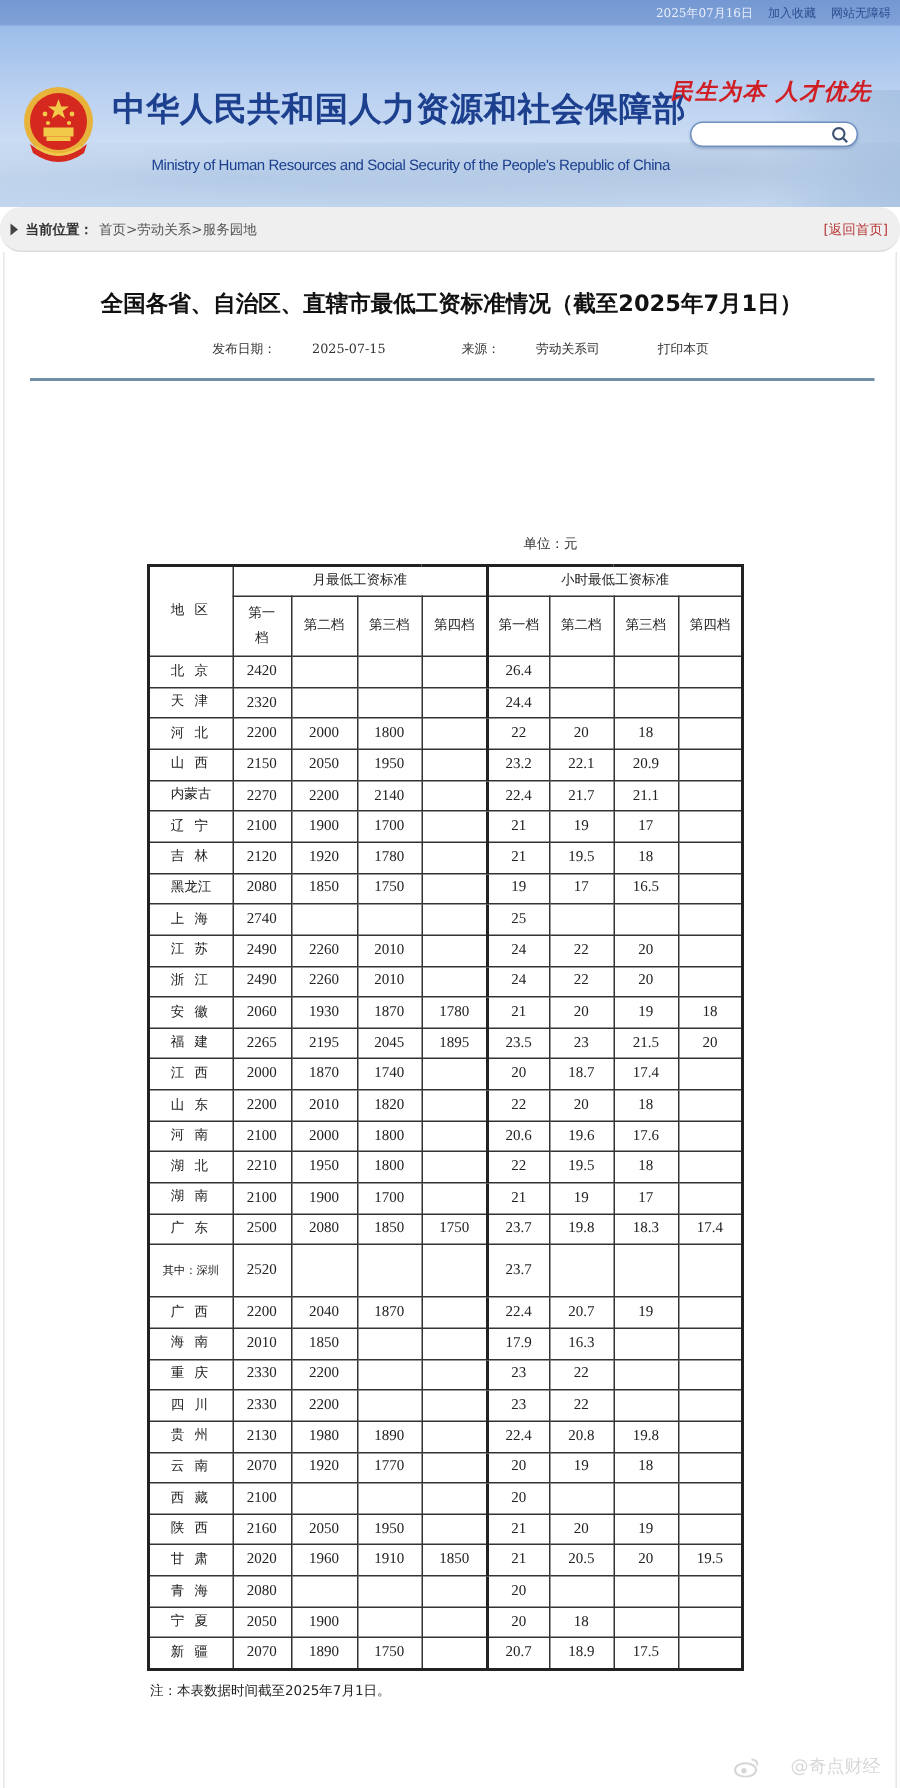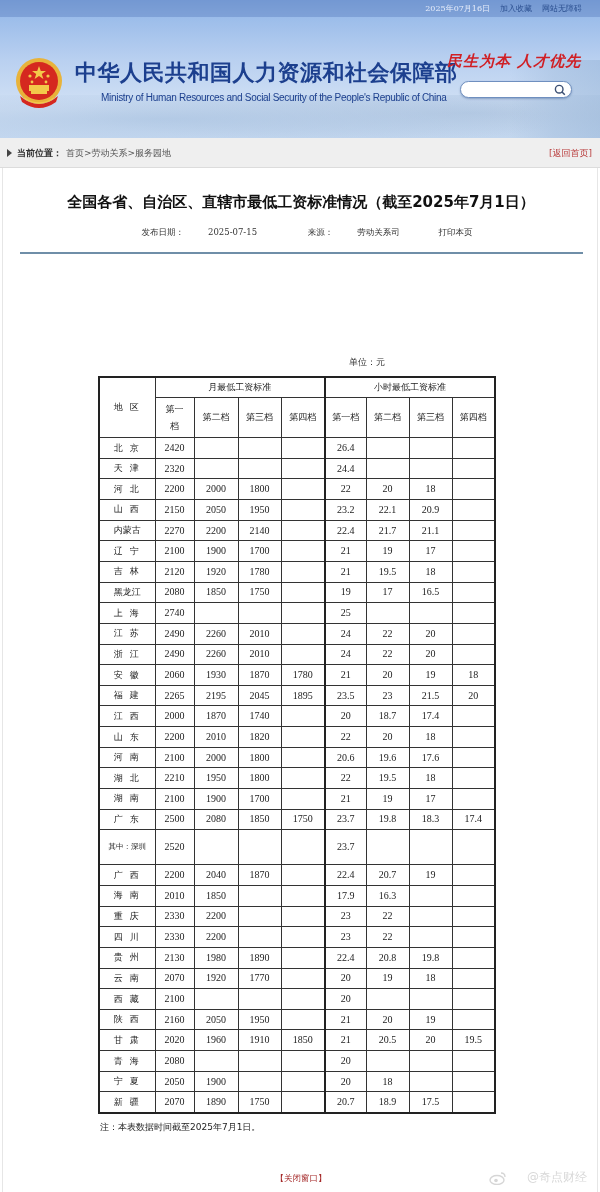--- a/index.html
+++ b/index.html
@@ -17,36 +17,36 @@
     background: radial-gradient(ellipse at 30% 40%, rgba(170,195,225,0.7), rgba(200,220,240,0) 60%),
                 radial-gradient(ellipse at 75% 30%, rgba(160,185,215,0.6), rgba(200,220,240,0) 55%);
   }
   .banner .buildings {
     position: absolute; right: 0; top: 60px; width: 90px; height: 78px;
     background: linear-gradient(90deg, rgba(190,210,235,0) 0%, rgba(170,195,225,0.6) 50%, rgba(150,180,215,0.5) 100%);
   }
   .topbar {
     position: absolute; left: 0; top: 0; width: 600px; height: 17px;
     background: rgba(105,140,200,0.55);
-    display: flex; justify-content: flex-end; align-items: center; gap: 10px; padding-right: 18px;
+    display: flex; justify-content: flex-end; align-items: center; gap: 10px; padding-right: 6px;
     font-size: 8px;
   }
   .topbar .date { color: #e8eefb; font-family: "DejaVu Serif", serif; }
   .topbar .link { color: #2a4e8f; }
 
   .emblem {
     position: absolute; left: 14px; top: 56px; width: 50px; height: 56px;
   }
   .title-cn {
     position: absolute; left: 75px; top: 58px; font-size: 22px; font-weight: bold;
     color: #1c3f8e; letter-spacing: 0.5px; white-space: nowrap;
     font-family: "DejaVu Sans", sans-serif;
   }
   .title-en {
-    position: absolute; left: 75px; top: 92px; font-size: 10px; color: #1c3f8e;
+    position: absolute; left: 75px; top: 105px; font-size: 10px; color: #1c3f8e;
     letter-spacing: -0.3px; white-space: nowrap; font-family: "Liberation Sans", sans-serif; padding-left: 26px;
   }
   .slogan {
     position: absolute; left: 447px; top: 52px; font-size: 15px; font-style: italic;
     color: #d01f24; font-weight: bold; white-space: nowrap; font-family: "DejaVu Serif", serif;
     letter-spacing: 1px;
     text-align: center;
   }
   .search {
     position: absolute; left: 460px; top: 81px; width: 112px; height: 17px;
@@ -59,20 +59,21 @@
   }
   .search .search-icon {
     position: absolute; right: 5px; top: 2px; width: 12px; height: 12px;
   }
 
   
   .crumbbar {
     position: absolute; left: 0; top: 138px; width: 600px; height: 30px;
     background: #efefef; border-bottom: 1px solid #dcdcdc;
     font-size: 9px;
+    border-radius: 14px;
   }
   .crumbbar .arrow {
     position: absolute; left: 7px; top: 11px; width: 0; height: 0;
     border-top: 4px solid transparent; border-bottom: 4px solid transparent; border-left: 5px solid #444;
   }
   .crumbbar .label { position: absolute; left: 17px; top: 9px; color: #333; font-weight: bold; }
   .crumbbar .path { position: absolute; left: 66px; top: 9px; color: #555; }
   .crumbbar .path span { cursor: pointer; }
   .crumbbar .home {
     position: absolute; right: 8px; top: 9px; color: #b83a3a;
@@ -576,21 +577,20 @@
           <td class="num sep-left">20.7</td>
           <td class="num">18.9</td>
           <td class="num">17.5</td>
           <td class="num"></td>
         </tr>
       </tbody>
   </table>
 
   <div class="note">注：本表数据时间截至2025年7月1日。</div>
 
-  <div class="close-btn">【关闭窗口】</div>
 
   <div class="watermark">
     <svg width="18" height="14" viewBox="0 0 18 14">
       <ellipse cx="8" cy="9" rx="7" ry="4.5" fill="none" stroke="#d6d6d6" stroke-width="1.4"></ellipse>
       <circle cx="7" cy="9.5" r="1.8" fill="#d6d6d6"></circle>
       <path d="M12 2 Q16 2 16 6" stroke="#d6d6d6" stroke-width="1.3" fill="none"></path>
     </svg>
     <span>@奇点财经</span>
   </div>
 </div>

